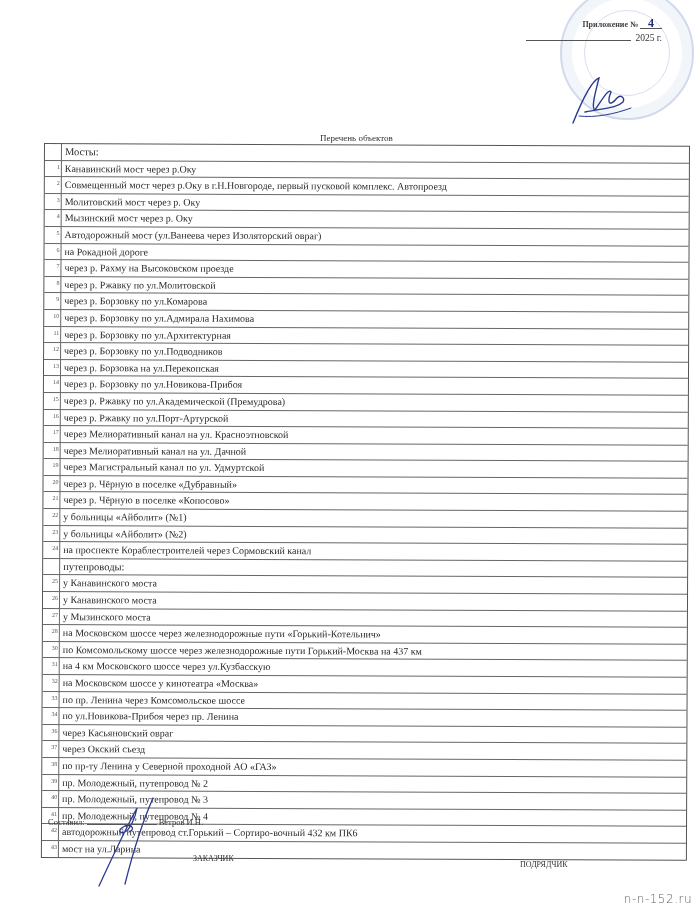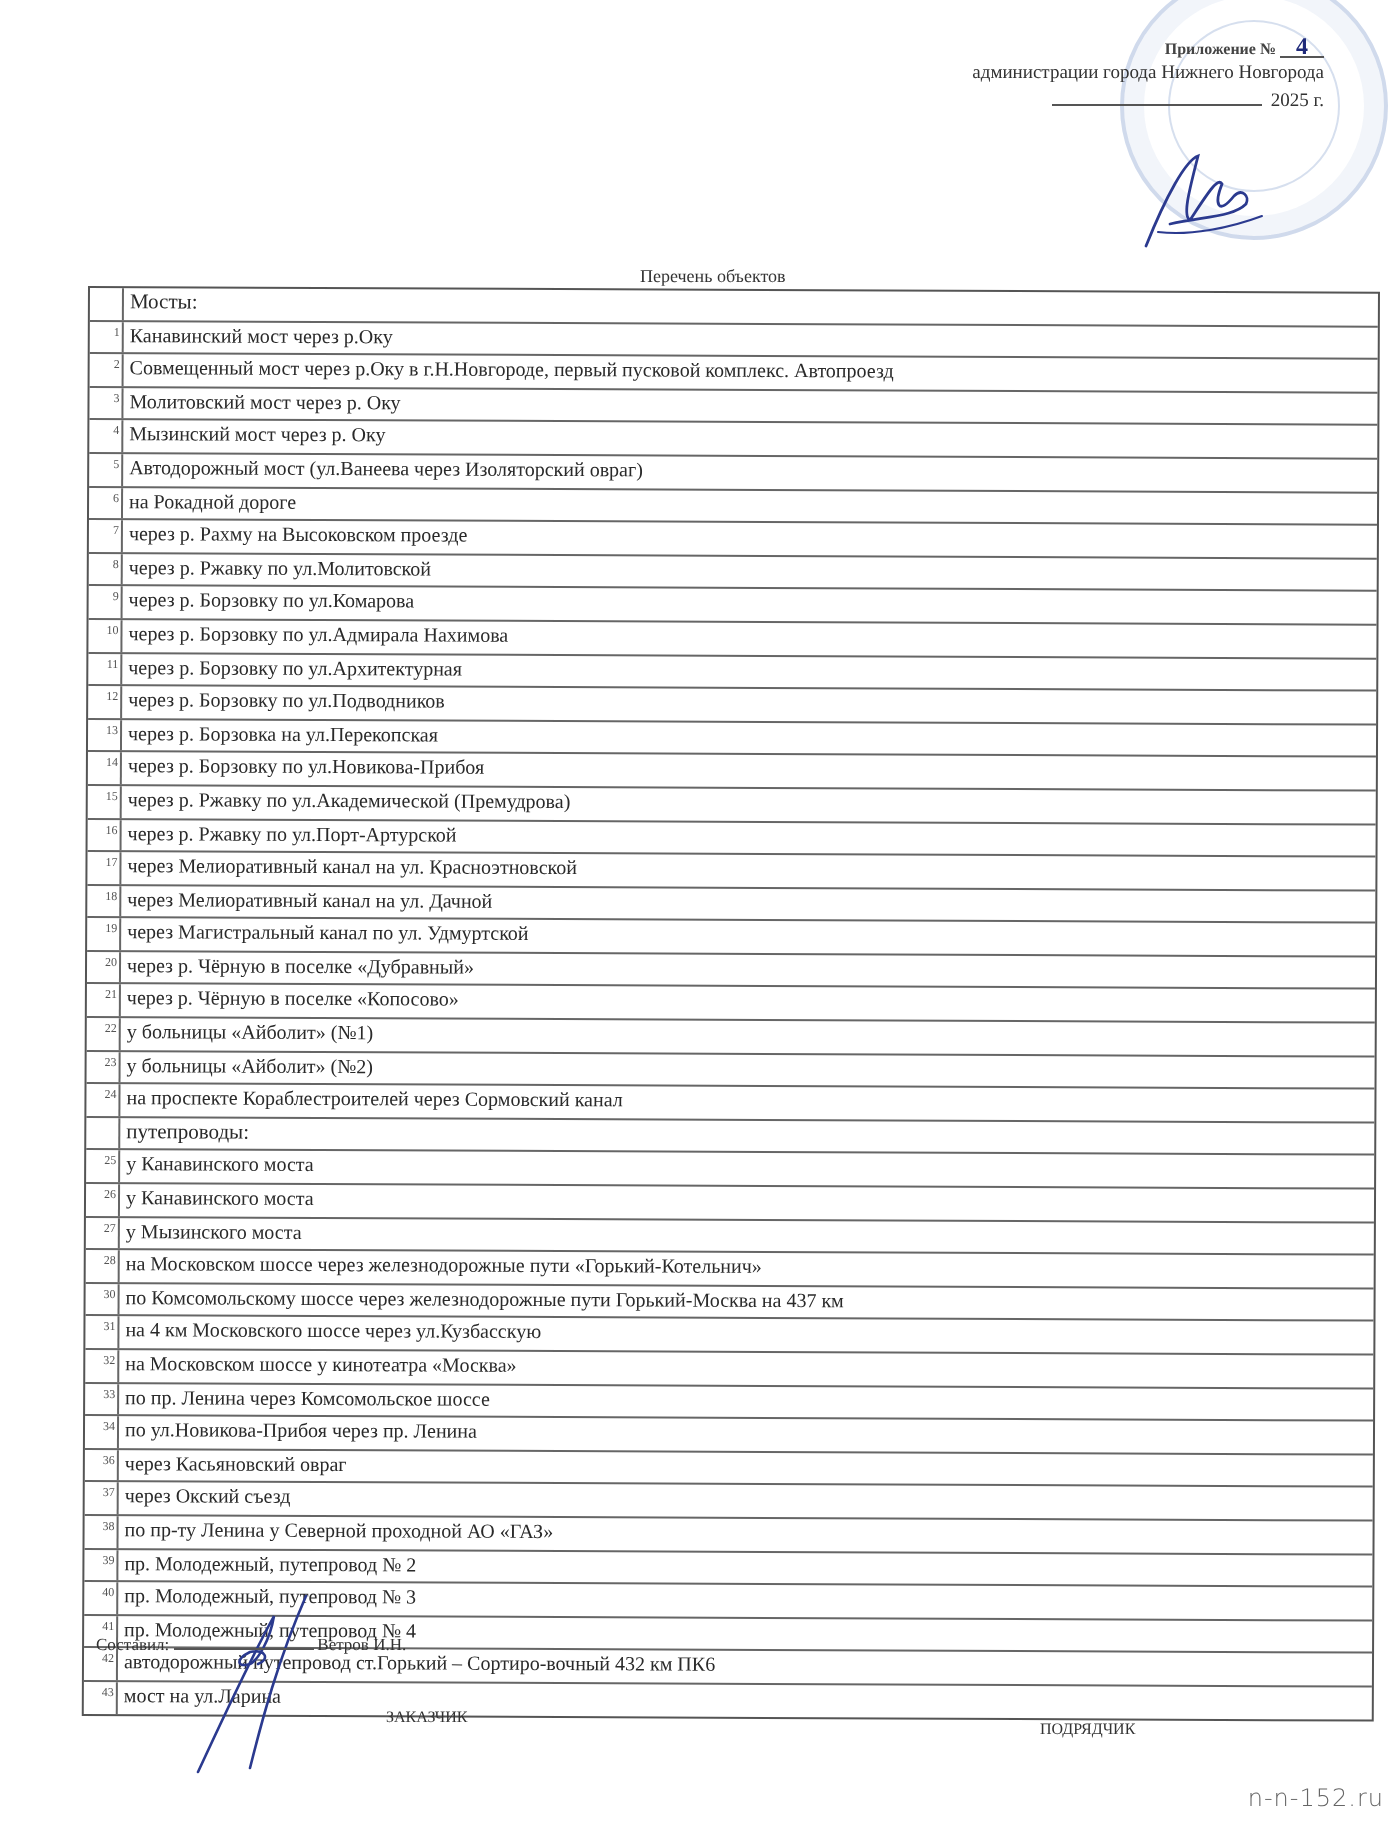--- a/index.html
+++ b/index.html
@@ -48,21 +48,20 @@
 <svg class="sig-top" viewBox="0 0 70 60">
   <path d="M8 55 C 18 30, 28 12, 34 10 C 30 26, 26 40, 30 42 C 38 30, 44 20, 46 24 C 42 34, 44 40, 52 30 C 56 26, 60 30, 58 34 C 52 40, 40 40, 20 44" fill="none" stroke="#2b3a8f" stroke-width="1.4" stroke-linecap="round"></path>
   <path d="M14 48 C 30 50, 50 46, 66 40" fill="none" stroke="#2b3a8f" stroke-width="1" stroke-linecap="round"></path>
 </svg>
 
 <div class="approval">
   <div class="appendix">
     <span>Приложение №</span>
     <span class="appendix-num">4</span>
   </div>
-  <div class="line">администрации города Нижнего Новгорода</div>
   <div class="line">
     <span class="sign-line"></span><span>2025 г.</span>
   </div>
 </div>
 
 <div class="doc-title">Перечень объектов</div>
 
 <div class="table" id="objects-table">
     <div class="row header">
       <div class="num"></div>

